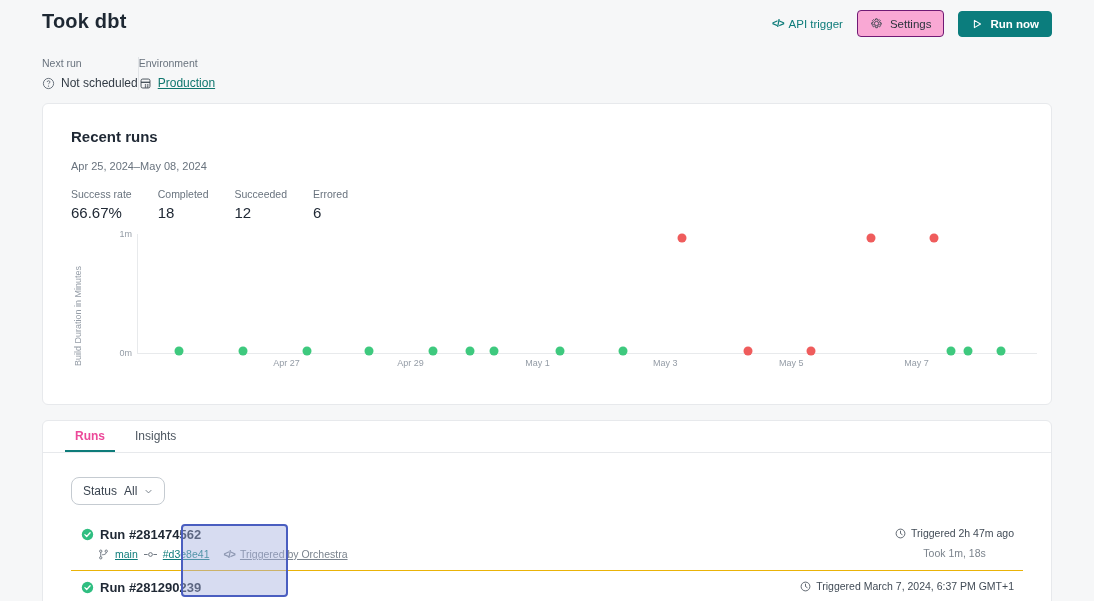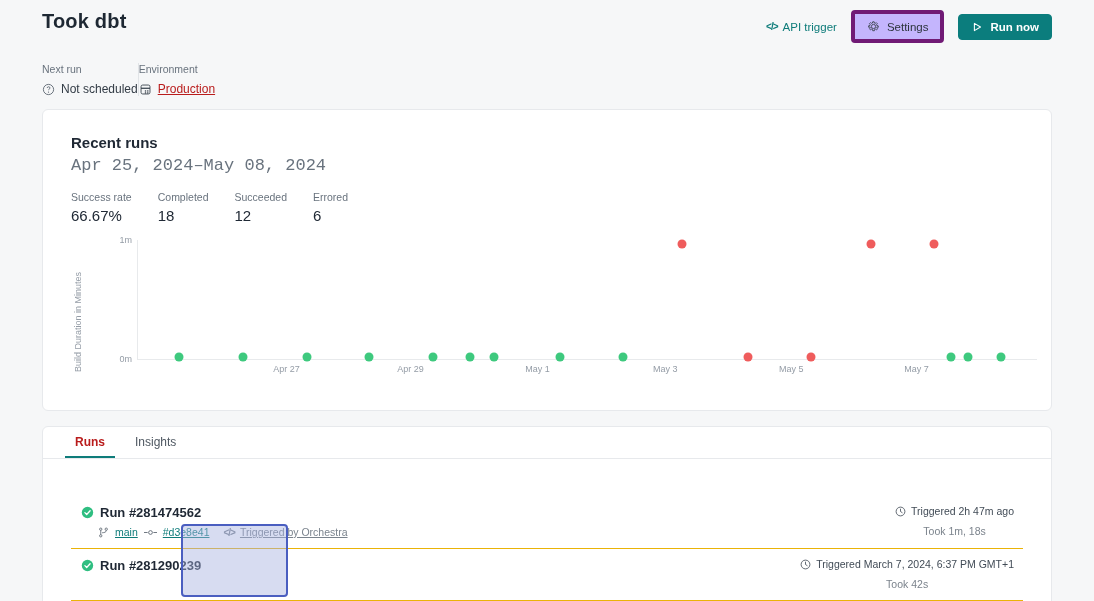--- a/index.html
+++ b/index.html
@@ -13,36 +13,36 @@
   }
   .page { width:1094px; height:601px; position:relative; }
 
   
   .header { display:flex; justify-content:space-between; align-items:flex-start; padding:10px 42px 0 42px; }
   .page-title { font-size:20px; font-weight:700; color:#1e2833; letter-spacing:.2px; }
   .header-actions { display:flex; align-items:center; gap:14px; }
   .link-teal { color:#0e7c7a; font-size:11.5px; text-decoration:none; display:inline-flex; align-items:center; gap:5px; cursor:pointer; }
   .code-glyph { font-size:10px; font-weight:700; letter-spacing:-1px; }
   .btn { display:inline-flex; align-items:center; gap:7px; font-size:11.5px; border-radius:4px; padding:6px 12px; cursor:pointer; }
-  .btn-outline { background:#c4b5fd; border:4px solid #701a75; color:#2c343d; }
+  .btn-outline { background:#f9a8d4; border:1px solid #701a75; color:#2c343d; }
   .btn-primary { background:#0b7d7d; border:1px solid #0b7d7d; color:#fff; font-weight:700; }
 
   
   .meta-row { display:flex; align-items:stretch; padding:20px 30px 0 42px; }
   .meta-block { display:flex; flex-direction:column; gap:7px; }
   .meta-label { font-size:10.5px; color:#69737e; }
   .meta-value { font-size:12px; color:#323b45; display:flex; align-items:center; gap:6px; }
   .meta-divider { width:1px; background:#e1e4e7; margin:0 0; }
-  .env-link { color:#b91c1c; text-decoration:underline; cursor:pointer; font-size:12px; }
+  .env-link { color:#0f766e; text-decoration:underline; cursor:pointer; font-size:12px; }
 
   
   .card { background:#fff; border:1px solid #e7e9ec; border-radius:6px; margin:0 42px; }
   .card-recent { margin-top:13px; height:302px; padding:24px 28px; position:relative; }
   .card-title { font-size:15px; font-weight:700; color:#1f2834; }
-  .card-sub { font-size:17px; color:#69737e; margin-top:5px;font-family:Liberation Mono, monospace; }
+  .card-sub { font-size:11px; color:#69737e; margin-top:15px; }
 
   .stats-row { display:flex; margin-top:16px; }
   .stat { margin-right:26px; min-width:47px; }
   .stat-label { font-size:10.5px; color:#69737e; }
   .stat-value { font-size:15px; font-weight:400; color:#20293
 
 5; margin-top:4px; }
   .stat-value { color:#202935; }
 
   
@@ -55,21 +55,21 @@
   .ytick.top { top:0; transform:translateY(-50%); }
   .ytick.bottom { bottom:0; transform:translateY(50%); }
   .dot { position:absolute; width:9px; height:9px; border-radius:50%; transform:translate(-50%,50%); cursor:pointer; }
   .xaxis { position:absolute; left:66px; right:0; top:122px; height:16px; }
   .xtick { position:absolute; transform:translateX(-50%); font-size:9px; color:#949ca6; top:4px; white-space:nowrap; }
 
   
   .card-runs { margin-top:15px; height:220px; overflow:visible; }
   .tabbar { display:flex; gap:10px; padding:0 22px; border-bottom:1px solid #e7e9ec; }
   .tab { font-size:12px; padding:8px 10px 7px 10px; color:#4e5761; cursor:pointer; border-bottom:2px solid transparent; }
-  .tab.active { color:#b91c1c; font-weight:700; border-bottom-color:#0e7c7a; }
+  .tab.active { color:#ec4899; font-weight:700; border-bottom-color:#0e7c7a; }
   .runs-body { padding:24px 28px 0 28px; }
   .filter-btn { display:inline-flex; align-items:center; gap:7px; border:1px solid #c5cbd1; border-radius:8px;
     background:#fff; padding:6px 11px; font-size:12px; color:#3a4450; cursor:pointer; }
   .filter-btn .flabel { color:#3a4450; }
   .filter-btn .fvalue { color:#3a4450; }
 
   .runs-list { margin-top:13px; }
   .run-row { display:flex; justify-content:space-between; padding:9px 0 10px 10px; border-bottom:1px solid #eab308; }
   .run-left { display:flex; flex-direction:column; gap:6px; }
   .run-titleline { display:flex; align-items:center; gap:6px; }
@@ -209,20 +209,29 @@
     </div>
   </div>
 
   <div class="card card-runs">
     <div class="tabbar">
       <div class="tab active">Runs</div>
       <div class="tab">Insights</div>
     </div>
 
     <div class="runs-body">
+      <button class="filter-btn">
+        <span class="flabel">Status</span>
+        <span class="fvalue">All</span>
+        <span class="icon">
+          <svg width="9" height="9" viewBox="0 0 16 16">
+              <path d="M3.5 6l4.5 4.5L12.5 6" fill="none" stroke="#6b7580" stroke-width="1.6" stroke-linecap="round" stroke-linejoin="round"></path>
+            </svg>
+        </span>
+      </button>
 
       <div class="runs-list">
 
         <div class="run-row">
           <div class="run-left">
             <div class="run-titleline">
               <span class="icon">
                 <svg width="13" height="13" viewBox="0 0 16 16">
                     <circle cx="8" cy="8" r="7" fill="#2fbe81"></circle>
                     <path d="M4.8 8.2l2.2 2.2 4.2-4.6" fill="none" stroke="#ffffff" stroke-width="1.6" stroke-linecap="round" stroke-linejoin="round"></path>

